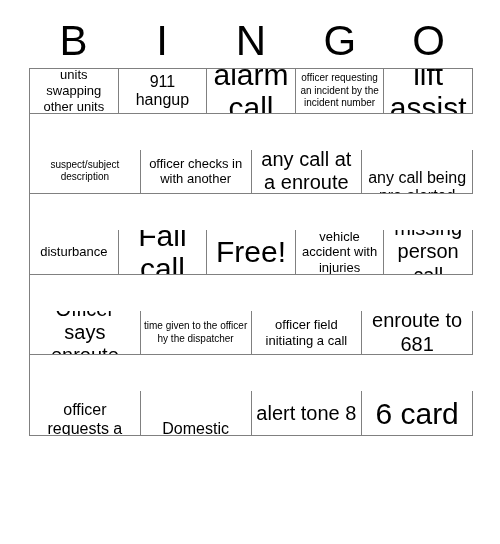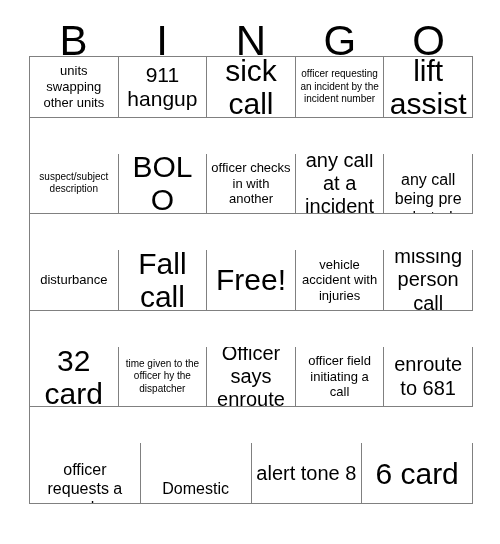--- a/index.html
+++ b/index.html
@@ -43,23 +43,23 @@
     font-weight: 400;
     color: #000;
     letter-spacing: 0;
     user-select: none;
   }
 
   
   .bingo-grid {
     position: absolute;
     left: 29px;
-    top: 56px;
+    top: 68px;
     width: 444px;
-    height: 448px;
+    height: 368px;
     box-sizing: border-box;
     border-top: 1.5px solid #808080;
     border-left: 1.5px solid #808080;
     display: flex;
     flex-direction: column;
     background: #ffffff;
     gap: 36px;
   }
   .bingo-row {
     display: flex;
@@ -89,21 +89,21 @@
     word-wrap: break-word;
     overflow-wrap: break-word;
     hyphens: none;
   }
 
   
   .fs-xs  { font-size: 10px;  line-height: 1.25; }
   .fs-s   { font-size: 13px;  line-height: 1.2;  }
   .fs-m   { font-size: 16px;  line-height: 1.18; margin-top: 32px; }
   .fs-l   { font-size: 20px;  line-height: 1.16; }
-  .fs-xl  { font-size: 21px;  line-height: 1.14; }
+  .fs-xl  { font-size: 16px;  line-height: 1.14; }
   .fs-xxl { font-size: 30px;  line-height: 1.1;  }
 </style>
 </head>
 <body>
 
 <div id="card-root">
 
   <div class="bingo-header">
     <div class="bingo-header-letter">B</div>
     <div class="bingo-header-letter">I</div>
@@ -115,42 +115,39 @@
   <div class="bingo-grid">
 
     <div class="bingo-row">
       <div class="bingo-cell">
           <span class="cell-text fs-s">units swapping other units</span>
         </div>
       <div class="bingo-cell">
           <span class="cell-text fs-xl">911 hangup</span>
         </div>
       <div class="bingo-cell">
-          <span class="cell-text fs-xxl">sick call</span>
+          <span class="cell-text fs-xxl">alarm call</span>
         </div>
       <div class="bingo-cell">
           <span class="cell-text fs-xs">officer requesting an incident by the incident number</span>
         </div>
       <div class="bingo-cell">
           <span class="cell-text fs-xxl">lift assist</span>
         </div>
     </div>
 
     <div class="bingo-row">
       <div class="bingo-cell">
           <span class="cell-text fs-xs">suspect/subject description</span>
         </div>
       <div class="bingo-cell">
-          <span class="cell-text fs-xxl">BOLO</span>
-        </div>
-      <div class="bingo-cell">
           <span class="cell-text fs-s">officer checks in with another</span>
         </div>
       <div class="bingo-cell">
-          <span class="cell-text fs-l">any call at a incident</span>
+          <span class="cell-text fs-l">any call at a enroute</span>
         </div>
       <div class="bingo-cell">
           <span class="cell-text fs-m">any call being pre alerted</span>
         </div>
     </div>
 
     <div class="bingo-row">
       <div class="bingo-cell">
           <span class="cell-text fs-s">disturbance</span>
         </div>
@@ -163,27 +160,24 @@
       <div class="bingo-cell">
           <span class="cell-text fs-s">vehicle accident with injuries</span>
         </div>
       <div class="bingo-cell">
           <span class="cell-text fs-l">missing person call</span>
         </div>
     </div>
 
     <div class="bingo-row">
       <div class="bingo-cell">
-          <span class="cell-text fs-xxl">32 card</span>
+          <span class="cell-text fs-l">Officer says enroute</span>
         </div>
       <div class="bingo-cell">
           <span class="cell-text fs-xs">time given to the officer hy the dispatcher</span>
-        </div>
-      <div class="bingo-cell">
-          <span class="cell-text fs-l">Officer says enroute</span>
         </div>
       <div class="bingo-cell">
           <span class="cell-text fs-s">officer field initiating a call</span>
         </div>
       <div class="bingo-cell">
           <span class="cell-text fs-l">enroute to 681</span>
         </div>
     </div>
 
     <div class="bingo-row">

